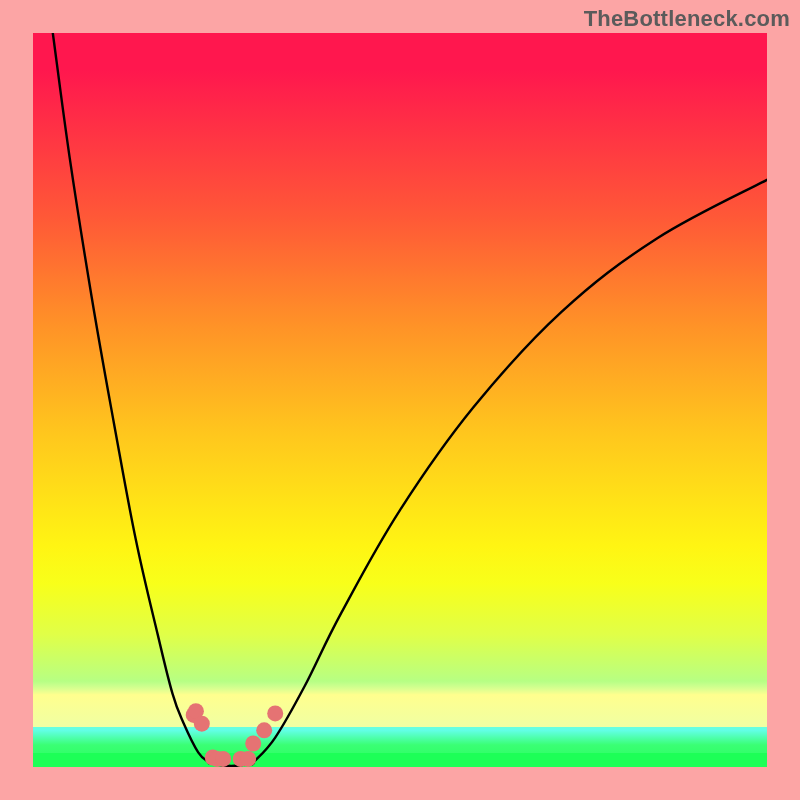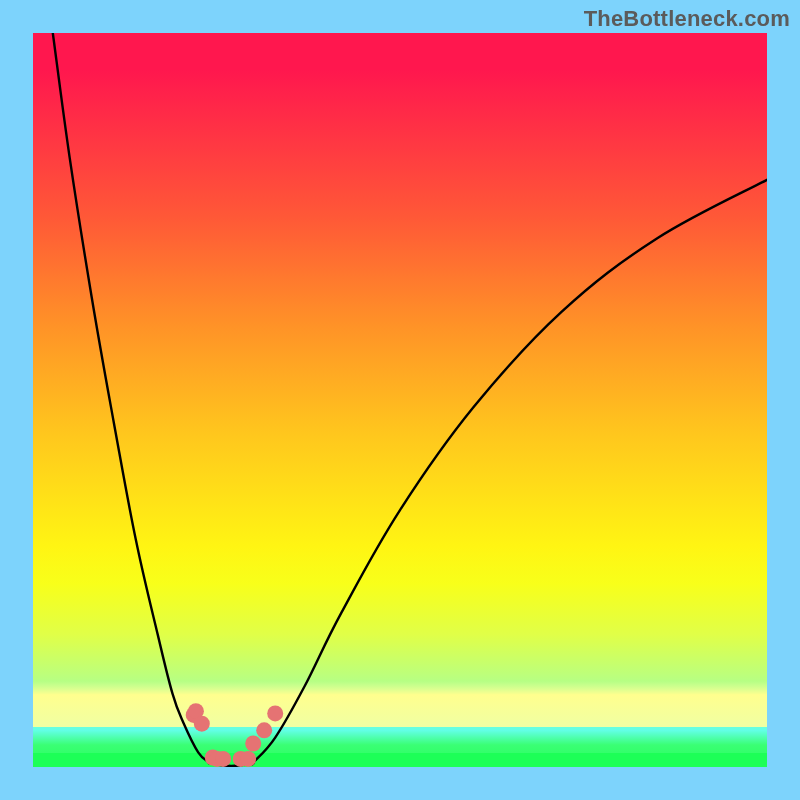--- a/index.html
+++ b/index.html
@@ -9,21 +9,21 @@
     height: 800px;
     background: #000;
     overflow: hidden;
   }
   .frame {
     position: absolute;
     left: 0;
     top: 0;
     width: 800px;
     height: 800px;
-    background: #7dd3fc;
+    background: #fca5a5;
   }
   .plot {
     position: absolute;
     left: 33px;
     top: 33px;
     width: 734px;
     height: 734px;
     background: linear-gradient(
       to bottom,
       #ff174e 0%,

